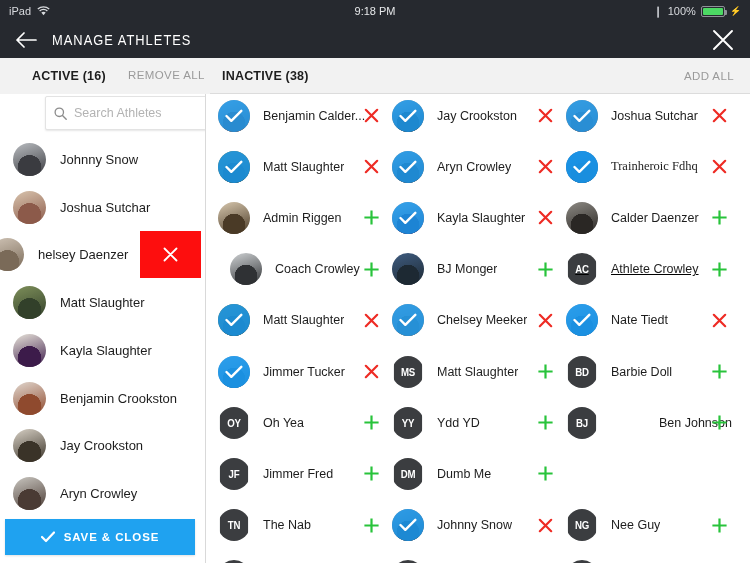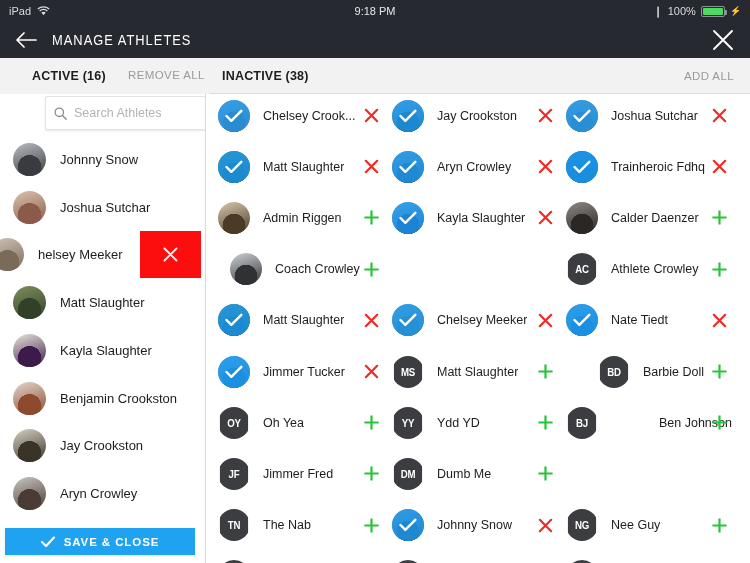--- a/index.html
+++ b/index.html
@@ -109,21 +109,21 @@
     position:absolute; left: -22px; top:0; width: 206px; height: 47px;
     display:flex; align-items:center;
   }
   .swipe-del {
     position:absolute; left: 140px; top: 0; width: 61px; height: 47px;
     background: #fd0e0e; display:flex; align-items:center; justify-content:center;
     cursor:pointer;
   }
 
   .save-btn {
-    position:absolute; left: 5px; bottom: 8px; width: 190px; height: 27px;
+    position:absolute; left: 5px; bottom: 8px; width: 190px; height: 36px;
     background: #1fa2f0; color:#fff; display:flex; align-items:center;
     justify-content:center; gap: 9px; cursor:pointer;
     font-size: 11.5px; font-weight: bold; letter-spacing: 0.9px;
     box-shadow: 0 1px 2px rgba(0,0,0,0.12);
   }
 
   
   .grid {
     position:absolute; top: 94px; left: 207px; width: 543px; height: 469px;
     background: #fff; overflow: hidden;
@@ -235,21 +235,21 @@
           <div class="av big">
             <div class="av-photo" style="background: radial-gradient(circle at 50% 72%, rgb(140, 90, 74) 0px, rgb(140, 90, 74) 40%, transparent 41%), linear-gradient(160deg, rgb(216, 196, 174) 0%, rgb(140, 90, 74) 100%);"></div>
           </div>
           <span class="side-name">Joshua Sutchar</span>
         </div>
         <div class="side-row swipe-row" style="top: 99.4px;">
           <div class="swipe-inner">
             <div class="av big">
               <div class="av-photo" style="background: radial-gradient(circle at 50% 72%, rgb(122, 106, 88) 0px, rgb(122, 106, 88) 40%, transparent 41%), linear-gradient(160deg, rgb(207, 195, 181) 0%, rgb(122, 106, 88) 100%);"></div>
             </div>
-            <span class="side-name">helsey Meeker</span>
+            <span class="side-name">helsey Daenzer</span>
           </div>
           <div class="swipe-del" style="background: rgb(253, 14, 14);">
             <svg width="15" height="15" viewBox="0 0 15 15">
               <path d="M1.5 1.5 L13.5 13.5 M13.5 1.5 L1.5 13.5" stroke="#ffffff" stroke-width="1.8" stroke-linecap="round" fill="none"></path>
             </svg>
           </div>
         </div>
         <div class="side-row" style="top: 147.1px;">
           <div class="av big">
             <div class="av-photo" style="background: radial-gradient(circle at 50% 72%, rgb(50, 64, 42) 0px, rgb(50, 64, 42) 40%, transparent 41%), linear-gradient(160deg, rgb(126, 143, 90) 0%, rgb(50, 64, 42) 100%);"></div>
@@ -293,21 +293,21 @@
     <div class="col c0" id="col-0">
         <div class="grid-row" style="top: -4px;">
           <div class="av">
             <div class="av-photo" style="background: radial-gradient(circle at 50% 72%, rgb(143, 74, 46) 0px, rgb(143, 74, 46) 40%, transparent 41%), linear-gradient(160deg, rgb(224, 214, 205) 0%, rgb(143, 74, 46) 100%);"></div>
             <div class="av-check" style="background: rgba(25, 150, 235, 0.86);">
               <svg width="18" height="14" viewBox="0 0 18 14">
                 <path d="M1.5 7 L6.3 11.8 L16.3 1.8" stroke="#ffffff" stroke-width="2.4" fill="none" stroke-linecap="round" stroke-linejoin="round"></path>
               </svg>
             </div>
           </div>
-          <span class="g-name">Chelsey Crook...</span>
+          <span class="g-name">Benjamin Calder...</span>
           <div class="act">
             <svg width="15" height="15" viewBox="0 0 15 15">
               <path d="M1.8 1.8 L13.2 13.2 M13.2 1.8 L1.8 13.2" stroke="#ee2b24" stroke-width="2.2" stroke-linecap="round" fill="none"></path>
             </svg>
           </div>
         </div>
         <div class="grid-row" style="top: 47.2px;">
           <div class="av">
             <div class="av-photo" style="background: radial-gradient(circle at 50% 72%, rgb(50, 64, 42) 0px, rgb(50, 64, 42) 40%, transparent 41%), linear-gradient(160deg, rgb(126, 143, 90) 0%, rgb(50, 64, 42) 100%);"></div>
             <div class="av-check" style="background: rgba(25, 150, 235, 0.86);">
@@ -459,20 +459,31 @@
               </svg>
             </div>
           </div>
           <span class="g-name">Kayla Slaughter</span>
           <div class="act">
             <svg width="15" height="15" viewBox="0 0 15 15">
               <path d="M1.8 1.8 L13.2 13.2 M13.2 1.8 L1.8 13.2" stroke="#ee2b24" stroke-width="2.2" stroke-linecap="round" fill="none"></path>
             </svg>
           </div>
         </div>
+        <div class="grid-row" style="top: 149.6px;">
+          <div class="av">
+            <div class="av-photo" style="background: radial-gradient(circle at 50% 72%, rgb(29, 41, 51) 0px, rgb(29, 41, 51) 40%, transparent 41%), linear-gradient(160deg, rgb(63, 92, 128) 0%, rgb(29, 41, 51) 100%);"></div>
+          </div>
+          <span class="g-name">BJ Monger</span>
+          <div class="act">
+            <svg width="17" height="17" viewBox="0 0 17 17">
+              <path d="M8.5 1.4 V15.6 M1.4 8.5 H15.6" stroke="#28c33b" stroke-width="2.2" stroke-linecap="butt" fill="none"></path>
+            </svg>
+          </div>
+        </div>
         <div class="grid-row" style="top: 200.8px;">
           <div class="av">
             <div class="av-photo" style="background: radial-gradient(circle at 50% 72%, rgb(122, 106, 88) 0px, rgb(122, 106, 88) 40%, transparent 41%), linear-gradient(160deg, rgb(207, 195, 181) 0%, rgb(122, 106, 88) 100%);"></div>
             <div class="av-check" style="background: rgba(25, 150, 235, 0.86);">
               <svg width="18" height="14" viewBox="0 0 18 14">
                 <path d="M1.5 7 L6.3 11.8 L16.3 1.8" stroke="#ffffff" stroke-width="2.4" fill="none" stroke-linecap="round" stroke-linejoin="round"></path>
               </svg>
             </div>
           </div>
           <span class="g-name">Chelsey Meeker</span>
@@ -548,21 +559,21 @@
               </svg>
             </div>
           </div>
           <span class="g-name">Joshua Sutchar</span>
           <div class="act">
             <svg width="15" height="15" viewBox="0 0 15 15">
               <path d="M1.8 1.8 L13.2 13.2 M13.2 1.8 L1.8 13.2" stroke="#ee2b24" stroke-width="2.2" stroke-linecap="round" fill="none"></path>
             </svg>
           </div>
         </div>
-        <div class="grid-row" style="top: 47.2px;">
+        <div class="grid-row" style="top: 47.2px; font-family: Liberation Serif, serif;">
           <div class="av">
             <div class="av-photo" style="background: radial-gradient(circle at 50% 72%, rgb(28, 91, 142) 0px, rgb(28, 91, 142) 40%, transparent 41%), linear-gradient(160deg, rgb(47, 130, 196) 0%, rgb(28, 91, 142) 100%);"></div>
             <div class="av-check" style="background: rgba(25, 150, 235, 0.86);">
               <svg width="18" height="14" viewBox="0 0 18 14">
                 <path d="M1.5 7 L6.3 11.8 L16.3 1.8" stroke="#ffffff" stroke-width="2.4" fill="none" stroke-linecap="round" stroke-linejoin="round"></path>
               </svg>
             </div>
           </div>
           <span class="g-name">Trainheroic Fdhq</span>
           <div class="act">
@@ -575,21 +586,21 @@
           <div class="av">
             <div class="av-photo" style="background: radial-gradient(circle at 50% 72%, rgb(42, 39, 36) 0px, rgb(42, 39, 36) 40%, transparent 41%), linear-gradient(160deg, rgb(141, 138, 132) 0%, rgb(42, 39, 36) 100%);"></div>
           </div>
           <span class="g-name">Calder Daenzer</span>
           <div class="act">
             <svg width="17" height="17" viewBox="0 0 17 17">
               <path d="M8.5 1.4 V15.6 M1.4 8.5 H15.6" stroke="#28c33b" stroke-width="2.2" stroke-linecap="butt" fill="none"></path>
             </svg>
           </div>
         </div>
-        <div class="grid-row" style="top: 149.6px;">
+        <div class="grid-row" style="top: 149.6px; text-decoration: underline;">
           <div class="av">
             <div class="av-init">AC</div>
           </div>
           <span class="g-name">Athlete Crowley</span>
           <div class="act">
             <svg width="17" height="17" viewBox="0 0 17 17">
               <path d="M8.5 1.4 V15.6 M1.4 8.5 H15.6" stroke="#28c33b" stroke-width="2.2" stroke-linecap="butt" fill="none"></path>
             </svg>
           </div>
         </div>
@@ -602,21 +613,21 @@
               </svg>
             </div>
           </div>
           <span class="g-name">Nate Tiedt</span>
           <div class="act">
             <svg width="15" height="15" viewBox="0 0 15 15">
               <path d="M1.8 1.8 L13.2 13.2 M13.2 1.8 L1.8 13.2" stroke="#ee2b24" stroke-width="2.2" stroke-linecap="round" fill="none"></path>
             </svg>
           </div>
         </div>
-        <div class="grid-row" style="top: 252px; justify-content: center;">
+        <div class="grid-row" style="top: 252px;">
           <div class="av">
             <div class="av-init">BD</div>
           </div>
           <span class="g-name">Barbie Doll</span>
           <div class="act">
             <svg width="17" height="17" viewBox="0 0 17 17">
               <path d="M8.5 1.4 V15.6 M1.4 8.5 H15.6" stroke="#28c33b" stroke-width="2.2" stroke-linecap="butt" fill="none"></path>
             </svg>
           </div>
         </div>

